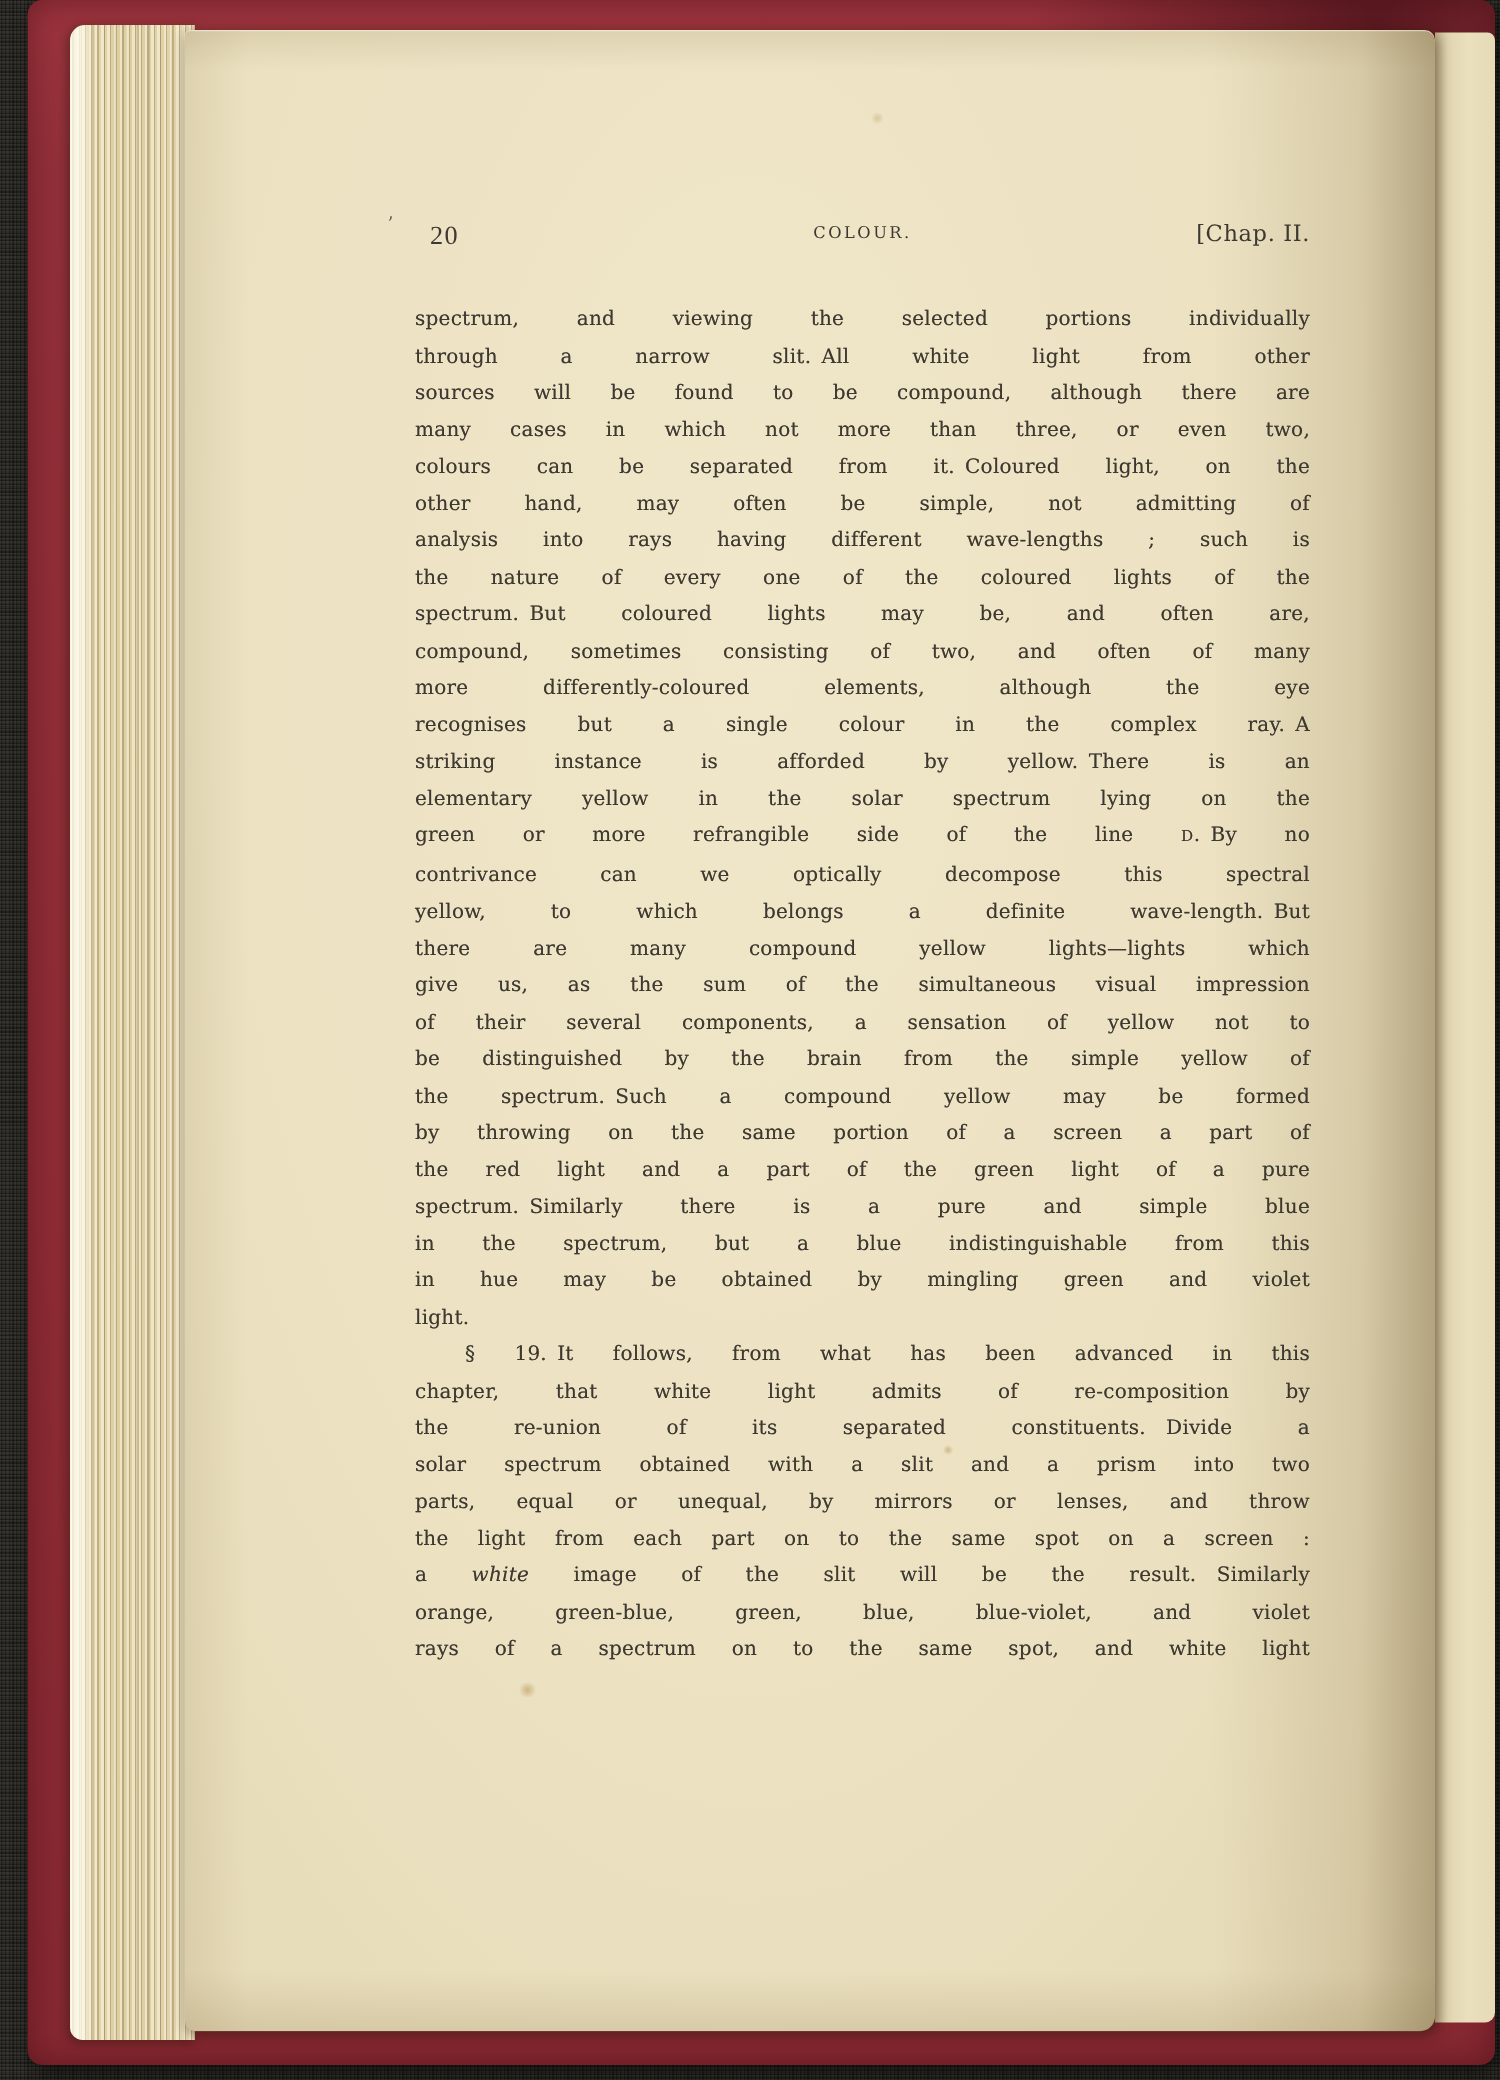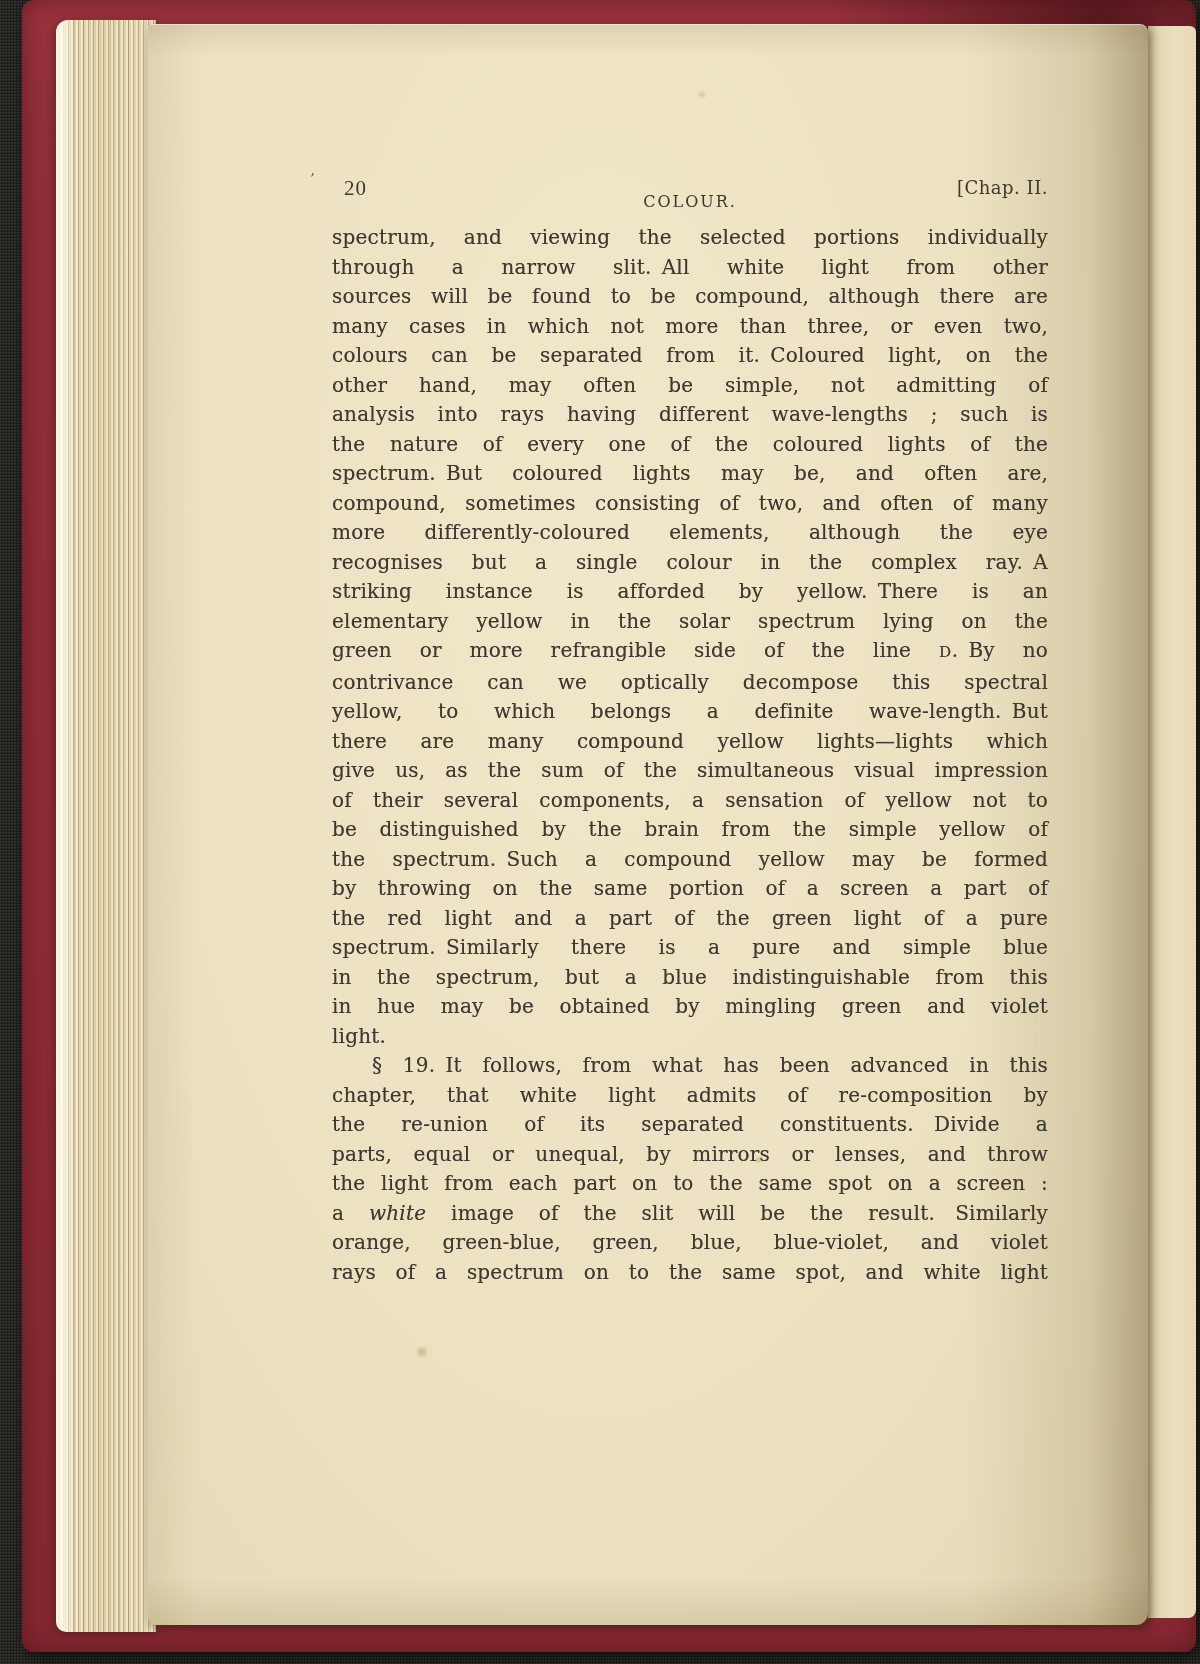--- a/index.html
+++ b/index.html
@@ -50,25 +50,25 @@
     background-image:
       linear-gradient(90deg, rgba(130,105,60,0.12) 0%, rgba(0,0,0,0) 5%, rgba(0,0,0,0) 82%, rgba(130,105,60,0.18) 94%, rgba(105,85,45,0.42) 100%),
       linear-gradient(180deg, rgba(120,95,55,0.14) 0%, rgba(0,0,0,0) 2%, rgba(0,0,0,0) 97%, rgba(120,95,55,0.16) 100%),
       radial-gradient(ellipse at 45% 30%, #f0e6c9 0%, #ece2c2 55%, #e5d9b5 100%);
     box-shadow: 2px 3px 10px rgba(35,22,8,0.5), inset 0 1px 0 rgba(255,253,240,0.5);
     color:#3d3830;
   }
   .header{position:absolute;top:150px;left:184px;width:716px;height:34px;font-size:18px;}
   .stray{position:absolute;left:-22px;top:-4px;font-size:15px;opacity:0.75;}
   .pagenum{position:absolute;left:12px;top:2px;font-size:21px;letter-spacing:1px;font-family:Liberation Serif, serif;}
-  .running-title{position:absolute;left:50%;transform:translateX(-50%);top:18px;font-size:16px;letter-spacing:2px;}
+  .running-title{position:absolute;left:50%;transform:translateX(-50%);top:5px;font-size:13px;letter-spacing:2px;}
   .chapter{position:absolute;right:0;top:3px;font-size:18px;letter-spacing:0.5px;margin-left:32px;}
   .body-text{
-    position:absolute;top:199px;left:184px;width:716px;
-    font-size:20px;line-height:29.5px;letter-spacing:0.2px;
+    position:absolute;top:216px;left:184px;width:716px;
+    font-size:16px;line-height:29.5px;letter-spacing:0.2px;
     text-shadow:0 0 0.5px rgba(62,56,46,0.55);
   }
   .line{text-align:justify;text-align-last:justify;white-space:normal;}
   .line.nojust{text-align:center;text-align-last:left;}
   .line.indent{text-indent:40px;}
   .line span.italic{font-style:italic;}
   .line span.smallcap{font-size:0.76em;letter-spacing:0.5px;}
   
   .foxing{position:absolute;border-radius:50%;pointer-events:none;}
   .f1{left:266px;top:1322px;width:16px;height:12px;background:radial-gradient(circle,rgba(176,136,70,0.5),rgba(176,136,70,0) 70%);}
@@ -115,20 +115,21 @@
         <div class="line"><span>the spectrum. Such a compound yellow may be formed</span></div>
         <div class="line"><span>by throwing on the same portion of a screen a part of</span></div>
         <div class="line"><span>the red light and a part of the green light of a pure</span></div>
         <div class="line"><span>spectrum. Similarly there is a pure and simple blue</span></div>
         <div class="line"><span>in the spectrum, but a blue indistinguishable from this</span></div>
         <div class="line"><span>in hue may be obtained by mingling green and violet</span></div>
         <div class="line nojust"><span>light.</span></div>
         <div class="line indent"><span>§ 19. It follows, from what has been advanced in this</span></div>
         <div class="line"><span>chapter, that white light admits of re-composition by</span></div>
         <div class="line"><span>the re-union of its separated constituents. Divide a</span></div>
+        <div class="line"><span>solar spectrum obtained with a slit and a prism into two</span></div>
         <div class="line"><span>parts, equal or unequal, by mirrors or lenses, and throw</span></div>
         <div class="line"><span>the light from each part on to the same spot on a screen :</span></div>
         <div class="line"><span>a </span><span class="italic">white</span><span> image of the slit will be the result. Similarly</span></div>
         <div class="line"><span>orange, green-blue, green, blue, blue-violet, and violet</span></div>
         <div class="line"><span>rays of a spectrum on to the same spot, and white light</span></div>
       </div>
     <div class="foxing f1"></div>
     <div class="foxing f2"></div>
     <div class="foxing f3"></div>
   </div>

